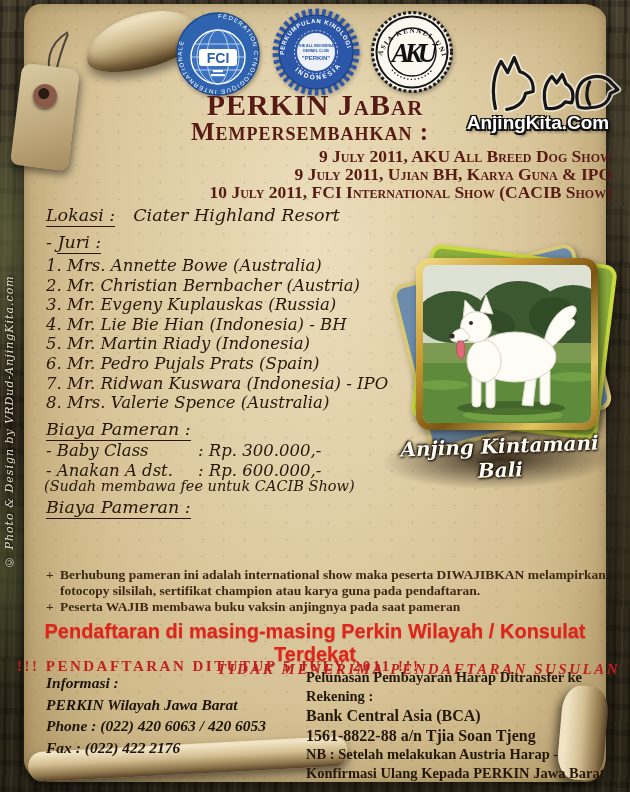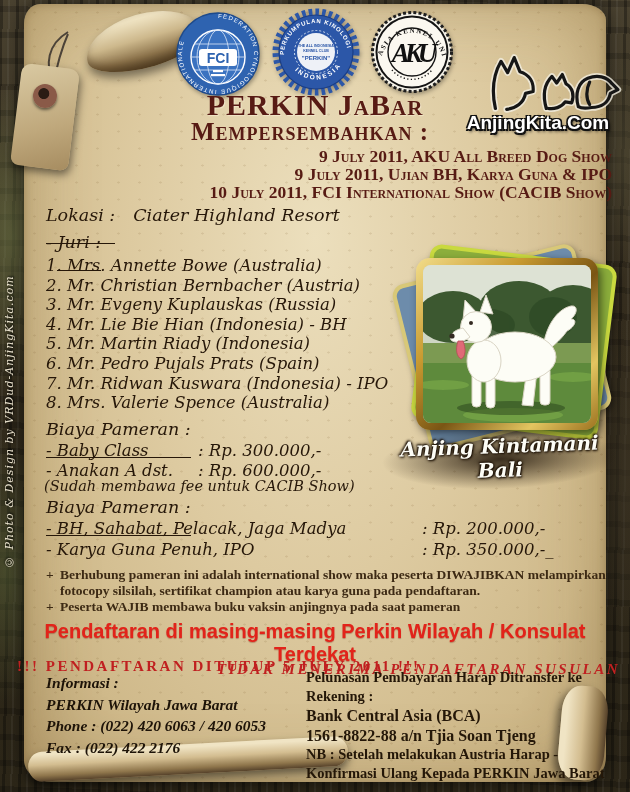--- a/index.html
+++ b/index.html
@@ -55,21 +55,21 @@
     border-radius:18px / 26px;
     box-shadow:-4px 5px 9px rgba(0,0,0,.5);
   }
   
   .maroon{color:#571b14;}
   .title-org{left:30px; top:88px; width:570px; text-align:center; font-size:30px; font-weight:bold; font-variant:small-caps; letter-spacing:1px; text-shadow:1px 1px 1px rgba(255,250,230,.5);}
   .title-presents{left:30px; top:118px; width:560px; text-align:center; font-size:25px; font-weight:bold; font-variant:small-caps; letter-spacing:1px;}
   .events{left:18px; top:147px; width:594px; text-align:right; font-size:17.5px; line-height:18px; font-weight:bold; font-variant:small-caps;}
   
   .script{font-family:"DejaVu Serif",serif; font-style:italic; color:#261709;}
-  .u{border-bottom:1.5px solid #261709; padding-bottom:18px;}
+  .u{border-bottom:1.5px solid #261709; padding-bottom:1px;}
   .loc{left:46px; top:205px; font-size:17.5px;}
   .loc .val{margin-left:18px;}
   .juri-label{left:46px; top:232px; font-size:17.5px;}
   .juri-list{left:46px; top:256px; font-size:16.5px; line-height:19.6px; width:380px;}
   .fees1-label{left:46px; top:419px; font-size:17.5px;}
   .fees1-rows{left:46px; top:441px; font-size:16.5px; line-height:20px; width:400px;}
   .fees1-rows .nm{display:inline-block; width:152px;}
   .fees-note{left:44px; top:478px; font-size:14.5px;}
   .fees2-label{left:46px; top:497px; font-size:17.5px;}
   .fees2-rows{left:46px; top:519px; font-size:16.5px; line-height:20.5px; width:560px;}
@@ -236,24 +236,20 @@
     <span class="u">Biaya Pameran :</span>
   </div>
   <div class="abs script fees1-rows">
     <div><span class="nm">- Baby Class</span><span>:  Rp. 300.000,-</span></div>
     <div><span class="nm">- Anakan A dst.</span><span>:  Rp. 600.000,-</span></div>
   </div>
   <div class="abs script fees-note">(Sudah membawa fee untuk CACIB Show)</div>
 
   <div class="abs script fees2-label">
     <span class="u">Biaya Pameran :</span>
-  </div>
-  <div class="abs script fees2-rows">
-    <div><span class="nm">- BH, Sahabat, Pelacak, Jaga Madya</span><span>:  Rp. 200.000,-</span></div>
-    <div><span class="nm">- Karya Guna Penuh, IPO</span><span>:  Rp. 350.000,-_</span></div>
   </div>
 
   <div class="abs notes">
     <div class="note-row">
       <span class="b">+</span>
       <span>Berhubung pameran ini adalah international show maka peserta DIWAJIBKAN melampirkan fotocopy silsilah, sertifikat champion atau karya guna pada pendaftaran.</span>
     </div>
     <div class="note-row">
       <span class="b">+</span>
       <span>Peserta WAJIB membawa buku vaksin anjingnya pada saat pameran</span>

